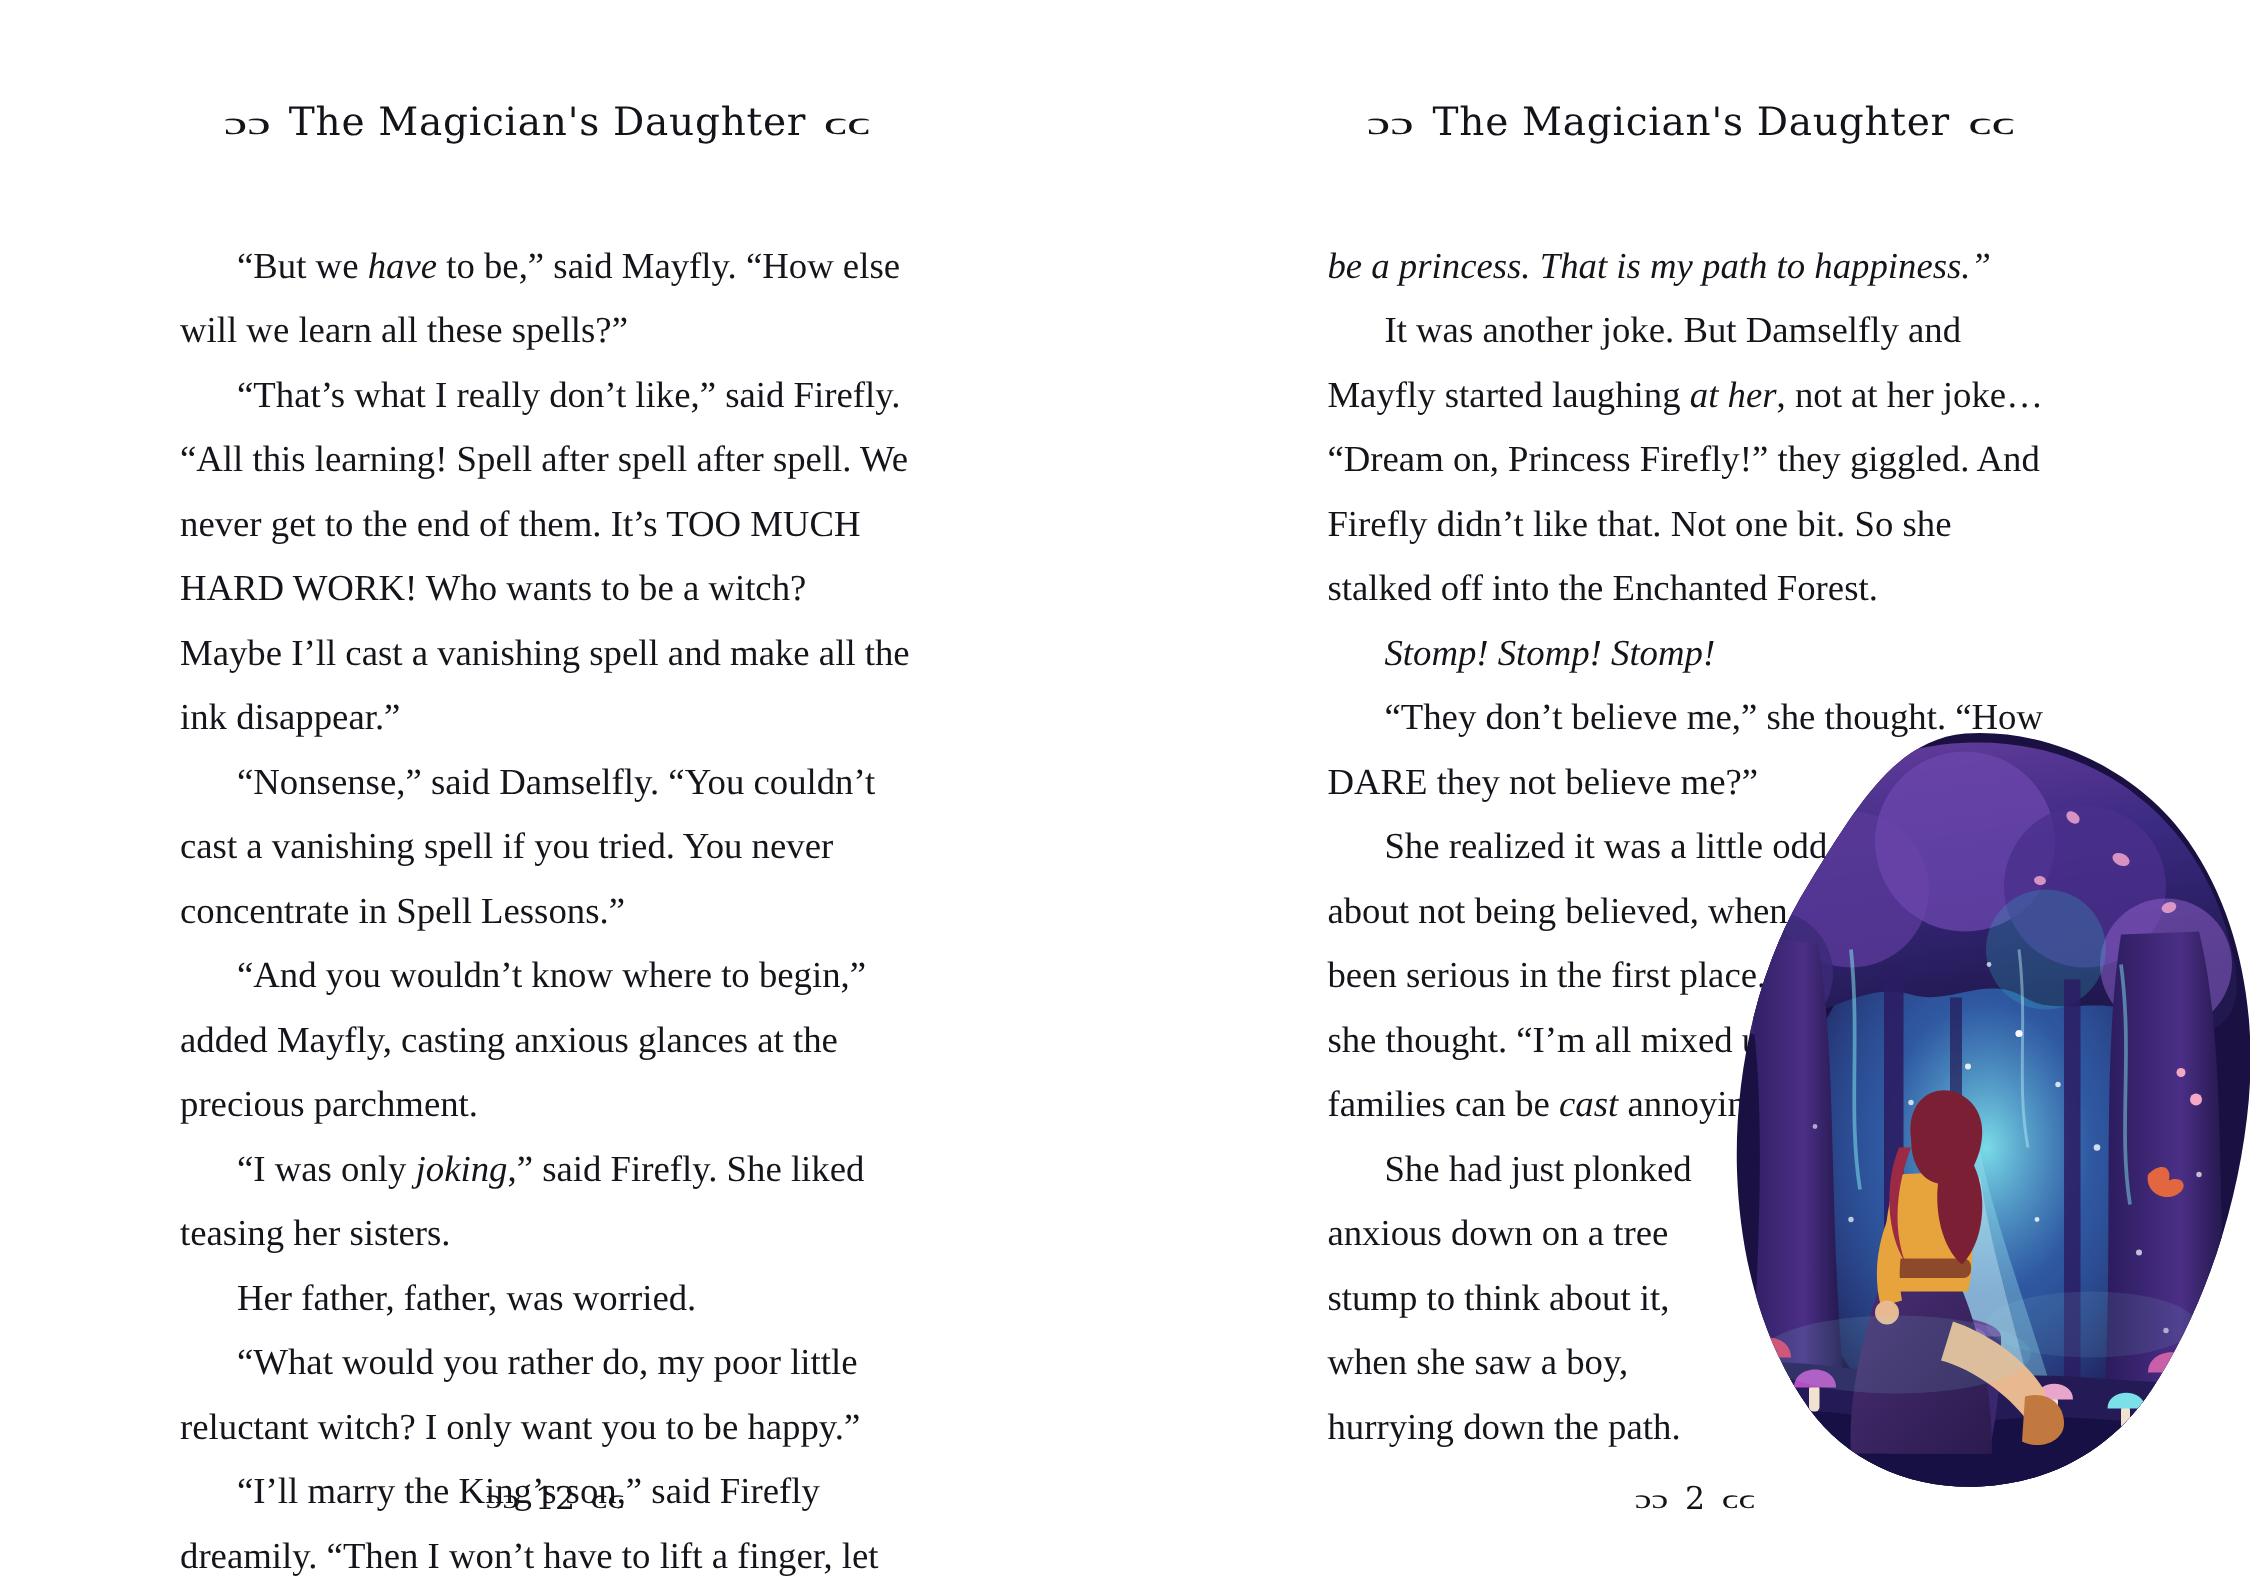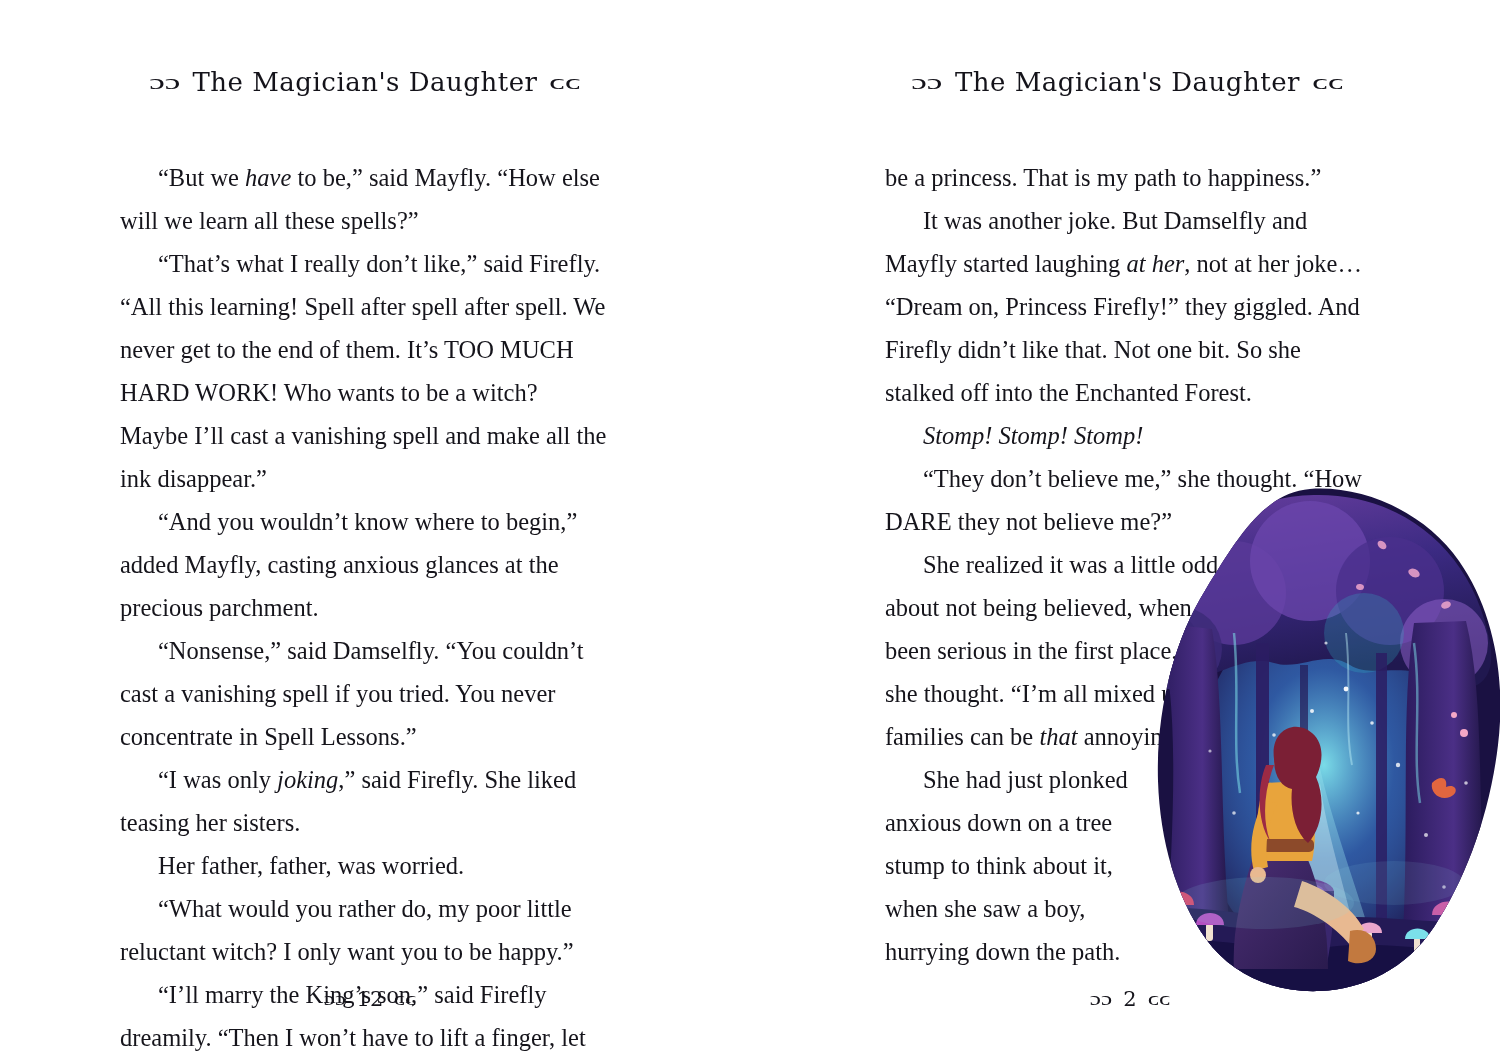--- a/index.html
+++ b/index.html
@@ -61,21 +61,21 @@
     margin-top: 54px;
     font-size: 24.5px;
     line-height: 43px;
     color: #15141b;
     text-align: left;
   }
   .body-text p {
     margin: 0;
     text-indent: 38px;
   }
-  .body-text p.noindent { text-indent: 0; }
+  .body-text p.noindent { text-indent: 0; font-style: italic; }
   .body-text em { font-style: italic; }
 
   
   .leaf.right .body-text p.narrow-1 { width: 430px; }
   .leaf.right .body-text p.narrow-2 { width: 258px; }
 
   
   .folio {
     position: absolute;
     bottom: 48px;
@@ -117,22 +117,22 @@
         <span class="flourish">ɔɔ</span>
         <span class="title">The Magician's Daughter</span>
         <span class="flourish right">ɔɔ</span>
       </div>
 
       <div class="body-text">
         <p>
           “But we <em>have</em> to be,” said Mayfly. “How else will we learn all these spells?”
         </p>
         <p>“That’s what I really don’t like,” said Firefly. “All this learning! Spell after spell after spell. We never get to the end of them. It’s TOO MUCH HARD WORK! Who wants to be a witch? Maybe I’ll cast a vanishing spell and make all the ink disappear.”</p>
+        <p>“Nonsense,” said Damselfly. “You couldn’t cast a vanishing spell if you tried. You never concentrate in Spell Lessons.”</p>
         <p>“And you wouldn’t know where to begin,” added Mayfly, casting anxious glances at the precious parchment.</p>
-        <p>“Nonsense,” said Damselfly. “You couldn’t cast a vanishing spell if you tried. You never concentrate in Spell Lessons.”</p>
         <p>
           “I was only <em>joking</em>,” said Firefly. She liked teasing her sisters.
         </p>
         <p>Her father, father, was worried.</p>
         <p>“What would you rather do, my poor little reluctant witch? I only want you to be happy.”</p>
         <p>“I’ll marry the King’s son,” said Firefly dreamily. “Then I won’t have to lift a finger, let alone worry about silly old spells. I can be as lazy as I want. I’ll</p>
       </div>
 
       <div class="folio">
         <span class="flourish">ɔɔ</span>
@@ -152,21 +152,21 @@
       <div class="body-text">
         <p class="noindent">be a princess. That is my path to happiness.”</p>
         <p>
           It was another joke. But Damselfly and Mayfly started laughing <em>at her</em>, not at her joke… “Dream on, Princess Firefly!” they giggled. And Firefly didn’t like that. Not one bit. So she stalked off into the Enchanted Forest.
         </p>
         <p>
           <em>Stomp! Stomp! Stomp!</em>
         </p>
         <p>“They don’t believe me,” she thought. “How DARE they not believe me?”</p>
         <p class="narrow-1">
-          She realized it was a little odd, minding about not being believed, when she hadn’t been serious in the first place. “Bother,” she thought. “I’m all mixed up. Sometimes families can be <em>that</em> annoying.”
+          She realized it was a little odd, minding about not being believed, when she hadn’t been serious in the first place. “Bother,” she thought. “I’m all mixed up. Sometimes families can be <em>cast</em> annoying.”
         </p>
         <p class="narrow-2">She had just plonked anxious down on a tree stump to think about it, when she saw a boy, hurrying down the path.</p>
       </div>
 
       <div class="illustration">
         <svg viewBox="0 0 392 520" xmlns="http://www.w3.org/2000/svg" aria-hidden="true">
           <defs>
             <radialGradient id="glow" cx="50%" cy="45%" r="60%">
               <stop offset="0%" stop-color="#7fe6f0" stop-opacity="0.95"></stop>
               <stop offset="45%" stop-color="#3a7fd5" stop-opacity="0.65"></stop>

